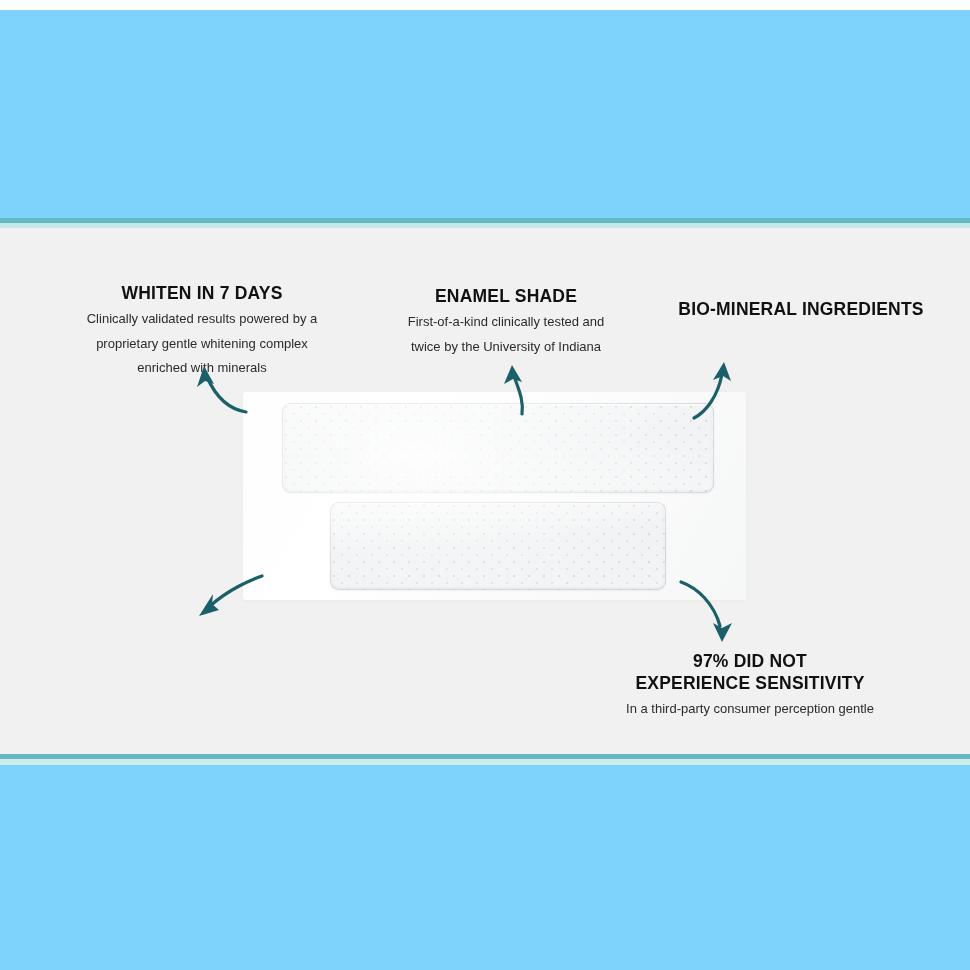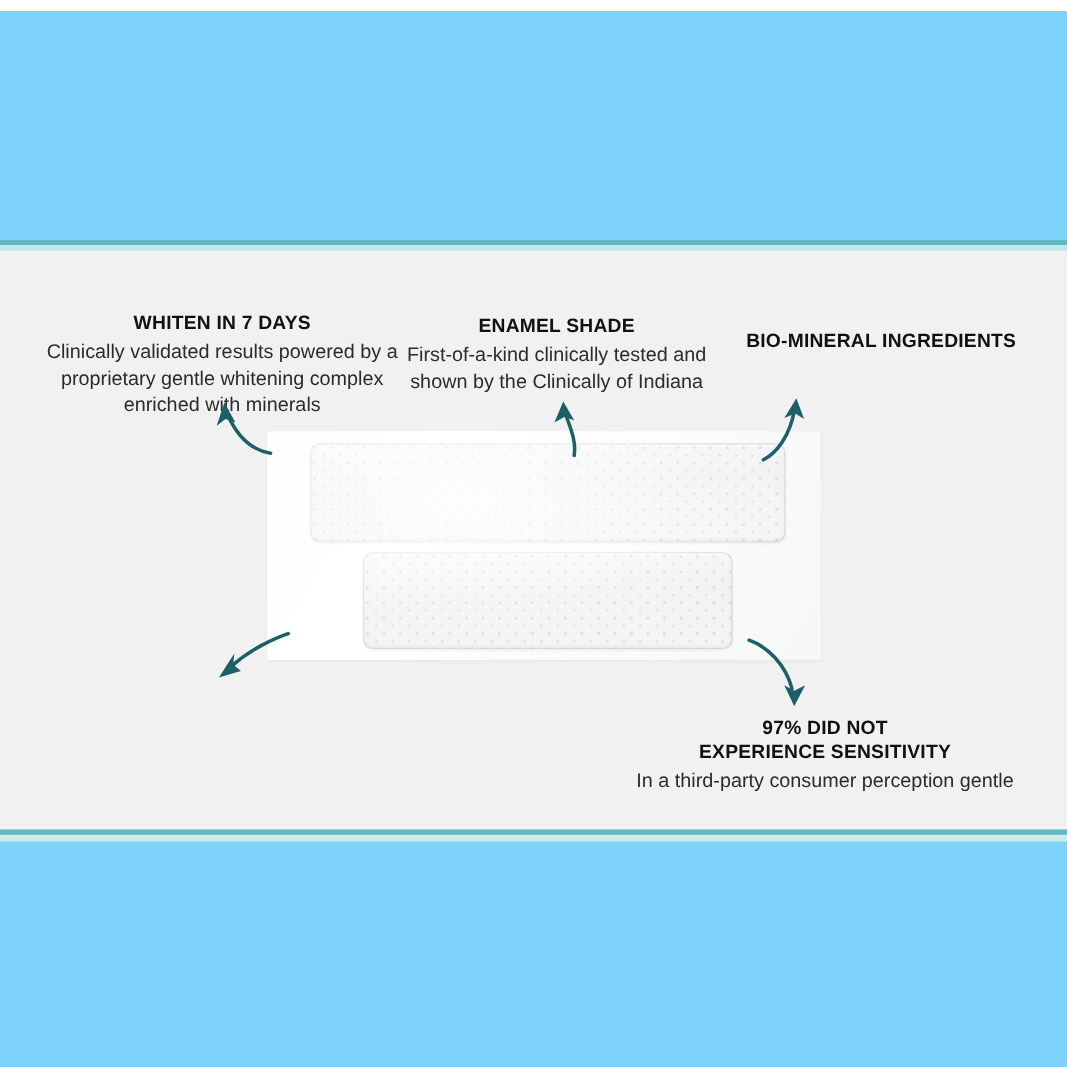--- a/index.html
+++ b/index.html
@@ -57,21 +57,21 @@
   }
   .callout .ttl {
     font-weight: bold;
     font-size: 17.5px;
     letter-spacing: 0.2px;
     line-height: 22px;
     color: #111111;
     white-space: pre-line;
   }
   .callout .body {
-    font-size: 18px;
+    font-size: 13px;
     line-height: 24.5px;
     color: #2b2b2b;
     margin-top: 3px;
     white-space: pre-line;
     font-weight: 400;
   }
 
   #callout-whiten     { left: 22px;  top: 272px; width: 360px; }
   #callout-enamel     { left: 362px; top: 275px; width: 288px; }
   #callout-biomineral { left: 640px; top: 288px; width: 322px; }
@@ -163,21 +163,21 @@
   <div class="callout" id="callout-whiten">
     <div class="ttl">WHITEN IN 7 DAYS</div>
     <div class="body">Clinically validated results powered by a
 proprietary gentle whitening complex
 enriched with minerals</div>
   </div>
 
   <div class="callout" id="callout-enamel">
     <div class="ttl">ENAMEL SHADE</div>
     <div class="body">First-of-a-kind clinically tested and
-shown by the Clinically of Indiana</div>
+twice by the University of Indiana</div>
   </div>
 
   <div class="callout" id="callout-biomineral">
     <div class="ttl">BIO-MINERAL INGREDIENTS</div>
   </div>
 
 
   <div class="callout" id="callout-sensitivity">
     <div class="ttl">97% DID NOT
 EXPERIENCE SENSITIVITY</div>

